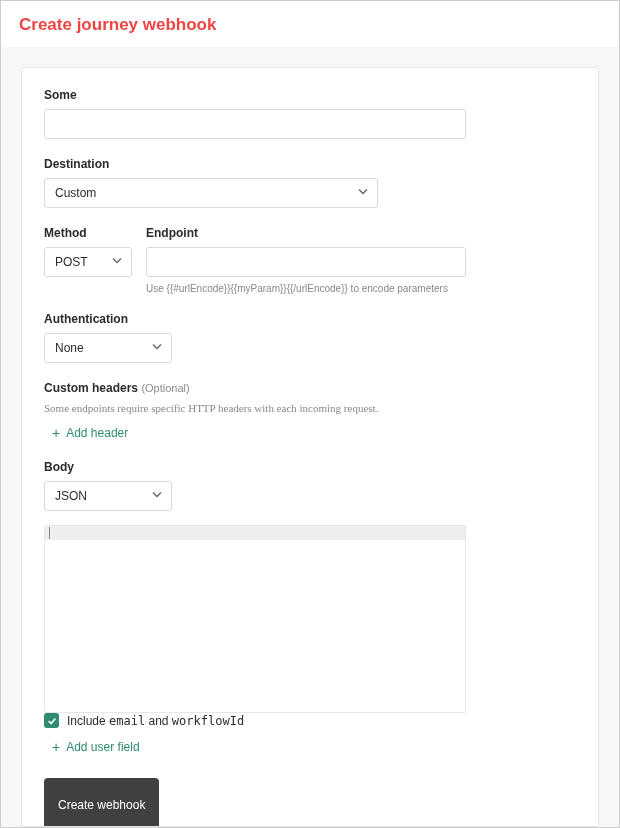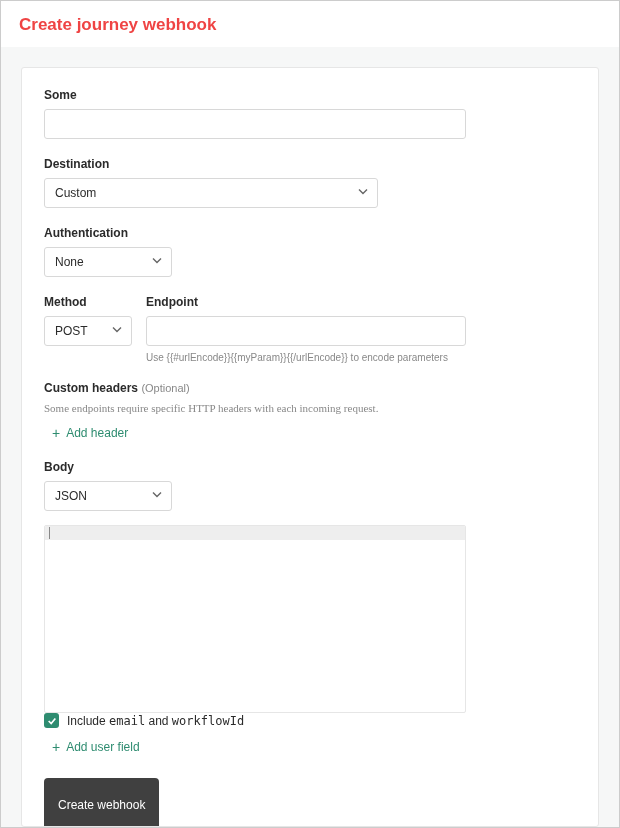--- a/index.html
+++ b/index.html
@@ -172,33 +172,20 @@
     <div class="form-group">
       <label class="label">Some</label>
       <input class="text-input wide" type="text" value="" style="">
     </div>
 
     
     <div class="form-group">
       <label class="label">Destination</label>
       <div class="select dest-select">
         <span>Custom</span>
-        <span class="chev">
-          <svg class="chev-icon" viewBox="0 0 12 12">
-              <path d="M2 4 L6 8 L10 4" fill="none" stroke="#666" stroke-width="1.4"></path>
-            </svg>
-        </span>
-      </div>
-    </div>
-
-    
-    <div class="form-group">
-      <label class="label">Authentication</label>
-      <div class="select auth-select">
-        <span>None</span>
         <span class="chev">
           <svg class="chev-icon" viewBox="0 0 12 12">
               <path d="M2 4 L6 8 L10 4" fill="none" stroke="#666" stroke-width="1.4"></path>
             </svg>
         </span>
       </div>
     </div>
 
     
     <div class="form-group">
@@ -217,20 +204,33 @@
         <div class="col-endpoint">
           <label class="label">Endpoint</label>
           <input class="text-input" type="text" value="" style="">
           <div class="helper">Use {{#urlEncode}}{{myParam}}{{/urlEncode}} to encode parameters</div>
         </div>
       </div>
     </div>
 
     
     <div class="form-group">
+      <label class="label">Authentication</label>
+      <div class="select auth-select">
+        <span>None</span>
+        <span class="chev">
+          <svg class="chev-icon" viewBox="0 0 12 12">
+              <path d="M2 4 L6 8 L10 4" fill="none" stroke="#666" stroke-width="1.4"></path>
+            </svg>
+        </span>
+      </div>
+    </div>
+
+    
+    <div class="form-group">
       <label class="label">
         <span>Custom headers</span>
         <span class="optional">(Optional)</span>
       </label>
       <div class="desc">Some endpoints require specific HTTP headers with each incoming request.</div>
       <div class="link-btn" style="margin-left:8px">
         <span class="plus">+</span>
         <span>Add header</span>
       </div>
     </div>

